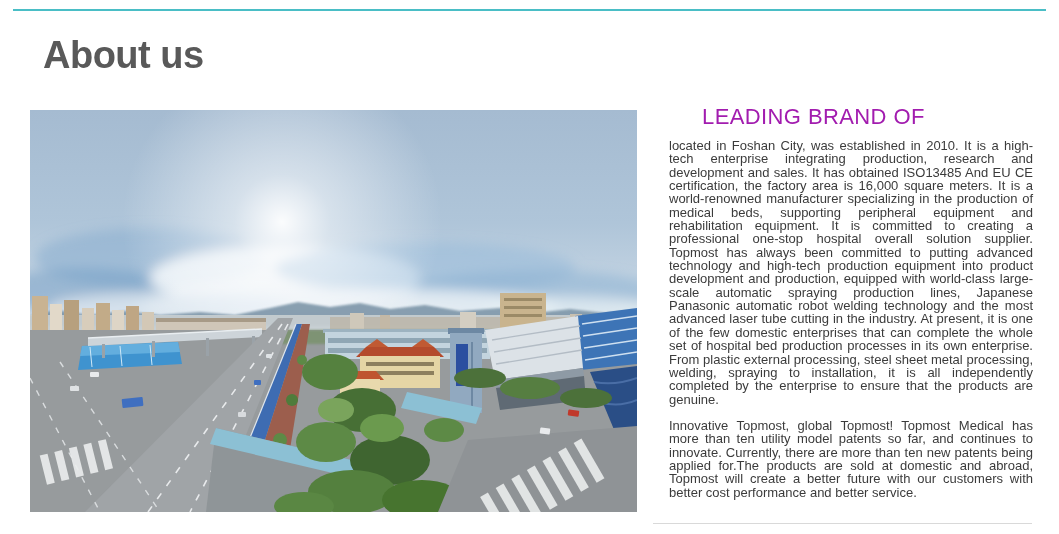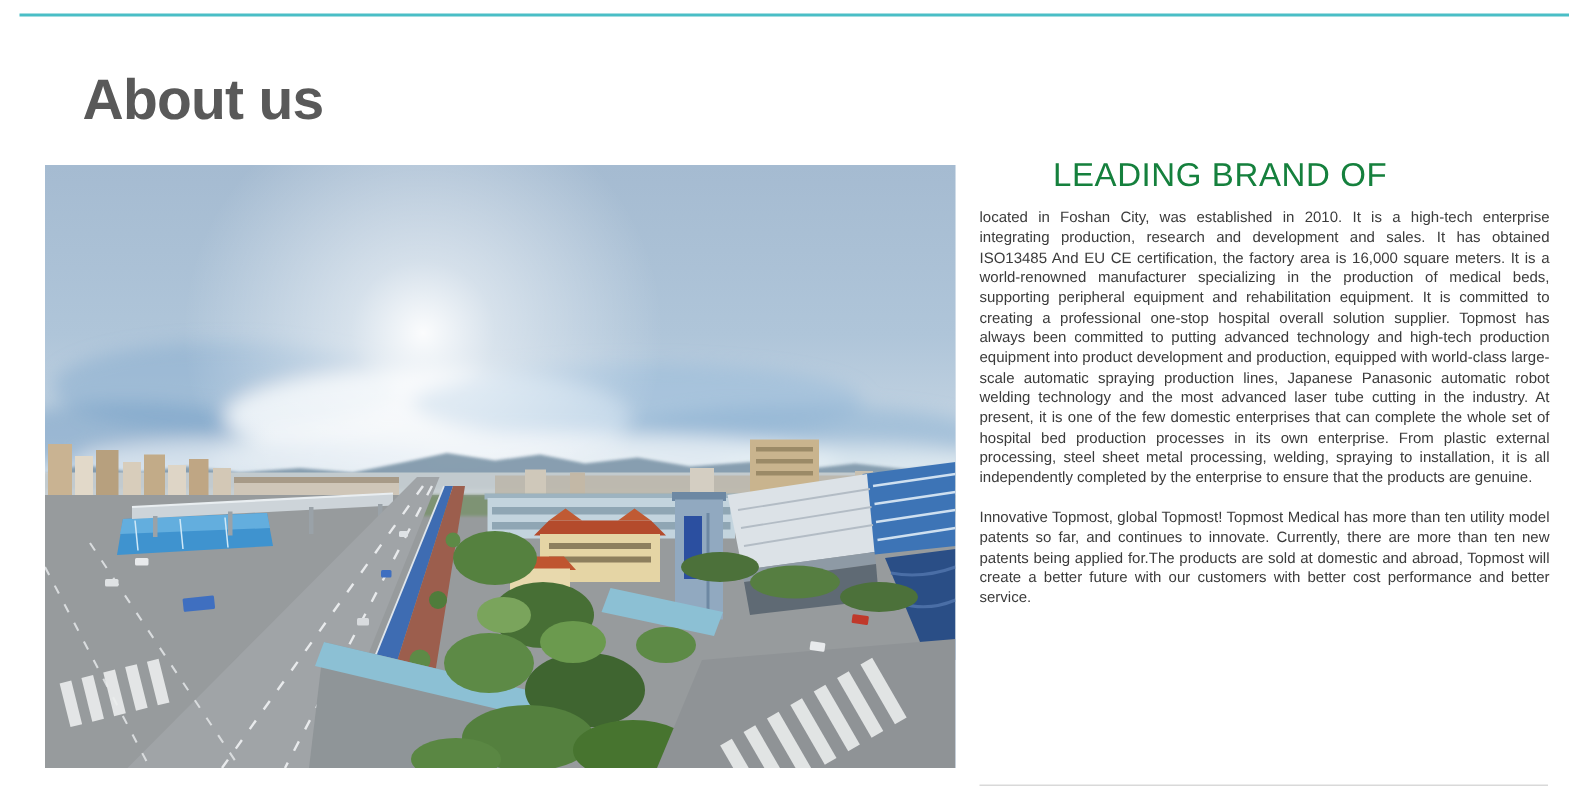--- a/index.html
+++ b/index.html
@@ -5,37 +5,37 @@
   html,body{margin:0;padding:0;}
   body{
     width:1059px;height:534px;position:relative;background:#ffffff;
     font-family:"Liberation Sans", sans-serif;overflow:hidden;
   }
   .accent-line{
     position:absolute;left:13px;top:9px;width:1033px;height:2px;
     background:#4abec6;
   }
   .page-title{
-    position:absolute;left:43px;top:34px;margin:12px;
+    position:absolute;left:43px;top:34px;margin:0;
     font-size:38px;font-weight:700;color:#595959;letter-spacing:-0.5px;
   }
   .hero-photo{
     position:absolute;left:30px;top:110px;width:607px;height:402px;margin:0;
     overflow:hidden;background:#aec4d8;
   }
   .hero-photo svg{display:block;width:607px;height:402px;}
   .content{
     position:absolute;left:653px;top:104px;width:380px;
   }
   .hero-heading{
     margin:0 0 10px 49px;font-size:22px;line-height:25px;font-weight:400;
-    color:#15803d;letter-spacing:0.4px;
+    color:#a21caf;letter-spacing:0.4px;
   }
   .content p{
-    margin:0 0 13px 0;font-size:10px;line-height:13.35px;color:#3b3b3b;
+    margin:0 0 13px 16px;font-size:13px;line-height:13.35px;color:#3b3b3b;
     text-align:justify;
   }
   .content p:last-of-type{margin-bottom:0;}
   .divider{
     position:absolute;left:653px;top:523px;width:379px;height:1px;
     background:#d9d9d9;
   }
 </style>
 </head>
 <body>

